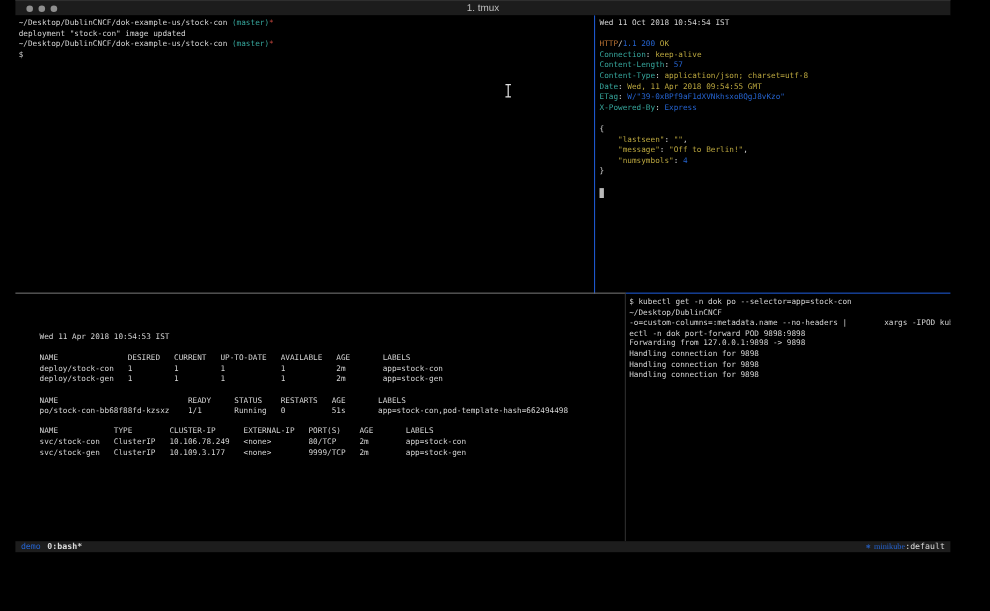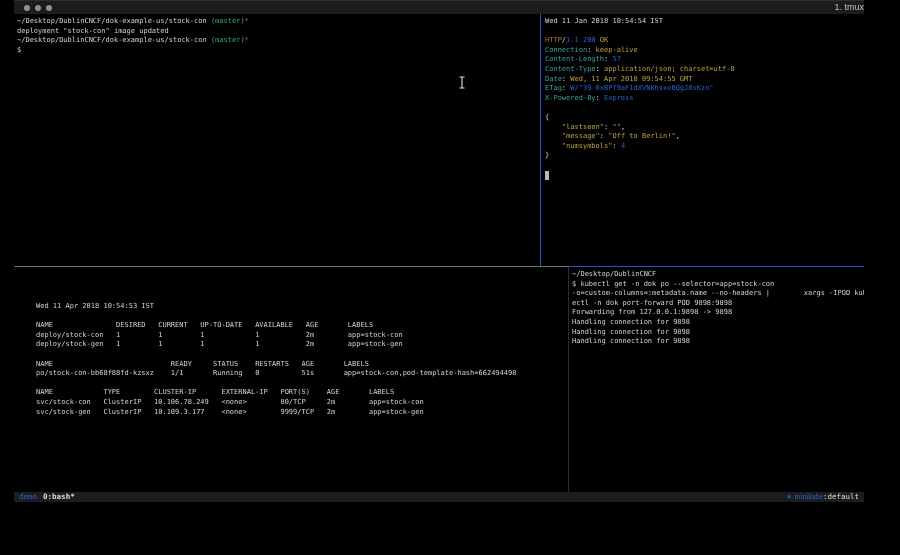--- a/index.html
+++ b/index.html
@@ -3,21 +3,21 @@
 <meta charset="utf-8">
 <style>
   html,body{margin:0;padding:0;background:#000;}
   .page{position:relative;width:900px;height:555px;background:#000;overflow:hidden;
         font-family:"DejaVu Sans Mono",monospace;}
   .window{position:absolute;left:14px;top:0;width:850px;height:514px;background:#000;}
   .titlebar{position:absolute;left:0;top:0;width:100%;height:14px;background:#1c1c1c;
             border-top:1px solid #2e2e2e;box-sizing:border-box;}
   .lights{position:absolute;left:10px;top:4px;display:flex;gap:5px;}
   .light{width:6px;height:6px;border-radius:50%;background:#8f8f8f;display:inline-block;}
-  .title{position:absolute;left:0;top:1px;width:100%;text-align:right;
+  .title{position:absolute;left:0;top:1px;width:100%;text-align:center;
          font-family:"Liberation Sans",sans-serif;font-size:9px;color:#bfbfbf;}
   .content{position:absolute;left:0;top:14px;width:850px;height:478px;background:#000;}
   .pane{position:absolute;overflow:hidden;box-sizing:border-box;font-size:7px;line-height:9.6px;}
   .tline{white-space:pre;color:var(--fg);}
   .pane-tl{left:0;top:0;width:526px;height:252px;padding:3px 0 0 3px;}
   .pane-tr{left:527px;top:0;width:323px;height:252px;padding:3px 0 0 4px;}
   .pane-bl{left:0;top:253px;width:554px;height:225px;padding:5px 0 0 22px;margin-top:30px;}
   .pane-br{left:555px;top:253px;width:295px;height:225px;padding:3px 0 0 3px;}
   .border{position:absolute;}
   .v1{left:526px;top:0;width:1px;height:253px;background:var(--accent_border);}
@@ -52,21 +52,21 @@
     </div>
 
     <div class="content">
       <div class="pane pane-tl">
           <div class="tline"><span style="color: rgb(212, 212, 212);">~/Desktop/DublinCNCF/dok-example-us/stock-con </span><span style="color: rgb(54, 165, 155);">(master)</span><span style="color: rgb(192, 68, 60);">*</span></div>
           <div class="tline"><span style="color: rgb(212, 212, 212);">deployment "stock-con" image updated</span></div>
           <div class="tline"><span style="color: rgb(212, 212, 212);">~/Desktop/DublinCNCF/dok-example-us/stock-con </span><span style="color: rgb(54, 165, 155);">(master)</span><span style="color: rgb(192, 68, 60);">*</span></div>
           <div class="tline"><span style="color: rgb(212, 212, 212);">$</span></div>
         </div>
       <div class="pane pane-tr">
-          <div class="tline"><span style="color: rgb(212, 212, 212);">Wed 11 Jan 2018 10:54:54 IST</span></div>
+          <div class="tline"><span style="color: rgb(212, 212, 212);">Wed 11 Oct 2018 10:54:54 IST</span></div>
           <div class="tline"><span style="color: rgb(212, 212, 212);"></span>&nbsp;</div>
           <div class="tline"><span style="color: rgb(189, 116, 52);">HTTP</span><span style="color: rgb(212, 212, 212);">/</span><span style="color: rgb(37, 99, 207);">1.1 200</span><span style="color: rgb(185, 165, 62);"> OK</span></div>
           <div class="tline"><span style="color: rgb(54, 165, 155);">Connection</span><span style="color: rgb(212, 212, 212);">: </span><span style="color: rgb(185, 165, 62);">keep-alive</span></div>
           <div class="tline"><span style="color: rgb(54, 165, 155);">Content-Length</span><span style="color: rgb(212, 212, 212);">: </span><span style="color: rgb(37, 99, 207);">57</span></div>
           <div class="tline"><span style="color: rgb(54, 165, 155);">Content-Type</span><span style="color: rgb(212, 212, 212);">: </span><span style="color: rgb(185, 165, 62);">application/json; charset=utf-8</span></div>
           <div class="tline"><span style="color: rgb(54, 165, 155);">Date</span><span style="color: rgb(212, 212, 212);">: </span><span style="color: rgb(185, 165, 62);">Wed, 11 Apr 2018 09:54:55 GMT</span></div>
           <div class="tline"><span style="color: rgb(54, 165, 155);">ETag</span><span style="color: rgb(212, 212, 212);">: </span><span style="color: rgb(37, 99, 207);">W/"39-0xBPf9aF1dXVNkhsxoBQgJ8vKzo"</span></div>
           <div class="tline"><span style="color: rgb(54, 165, 155);">X-Powered-By</span><span style="color: rgb(212, 212, 212);">: </span><span style="color: rgb(37, 99, 207);">Express</span></div>
           <div class="tline"><span style="color: rgb(212, 212, 212);"></span>&nbsp;</div>
           <div class="tline"><span style="color: rgb(212, 212, 212);">{</span></div>
@@ -85,22 +85,22 @@
           <div class="tline"><span style="color: rgb(212, 212, 212);">deploy/stock-gen   1         1         1            1           2m        app=stock-gen</span></div>
           <div class="tline"><span style="color: rgb(212, 212, 212);"></span>&nbsp;</div>
           <div class="tline"><span style="color: rgb(212, 212, 212);">NAME                            READY     STATUS    RESTARTS   AGE       LABELS</span></div>
           <div class="tline"><span style="color: rgb(212, 212, 212);">po/stock-con-bb68f88fd-kzsxz    1/1       Running   0          51s       app=stock-con,pod-template-hash=662494498</span></div>
           <div class="tline"><span style="color: rgb(212, 212, 212);"></span>&nbsp;</div>
           <div class="tline"><span style="color: rgb(212, 212, 212);">NAME            TYPE        CLUSTER-IP      EXTERNAL-IP   PORT(S)    AGE       LABELS</span></div>
           <div class="tline"><span style="color: rgb(212, 212, 212);">svc/stock-con   ClusterIP   10.106.78.249   &lt;none&gt;        80/TCP     2m        app=stock-con</span></div>
           <div class="tline"><span style="color: rgb(212, 212, 212);">svc/stock-gen   ClusterIP   10.109.3.177    &lt;none&gt;        9999/TCP   2m        app=stock-gen</span></div>
         </div>
       <div class="pane pane-br">
+          <div class="tline"><span style="color: rgb(212, 212, 212);">$ kubectl get -n dok po --selector=app=stock-con</span></div>
           <div class="tline"><span style="color: rgb(212, 212, 212);">~/Desktop/DublinCNCF</span></div>
-          <div class="tline"><span style="color: rgb(212, 212, 212);">$ kubectl get -n dok po --selector=app=stock-con</span></div>
           <div class="tline"><span style="color: rgb(212, 212, 212);">-o=custom-columns=:metadata.name --no-headers |        xargs -IPOD kub</span></div>
           <div class="tline"><span style="color: rgb(212, 212, 212);">ectl -n dok port-forward POD 9898:9898</span></div>
           <div class="tline"><span style="color: rgb(212, 212, 212);">Forwarding from 127.0.0.1:9898 -&gt; 9898</span></div>
           <div class="tline"><span style="color: rgb(212, 212, 212);">Handling connection for 9898</span></div>
           <div class="tline"><span style="color: rgb(212, 212, 212);">Handling connection for 9898</span></div>
           <div class="tline"><span style="color: rgb(212, 212, 212);">Handling connection for 9898</span></div>
         </div>
 
       <div class="border v1"></div>
       <div class="border h-gray"></div>

